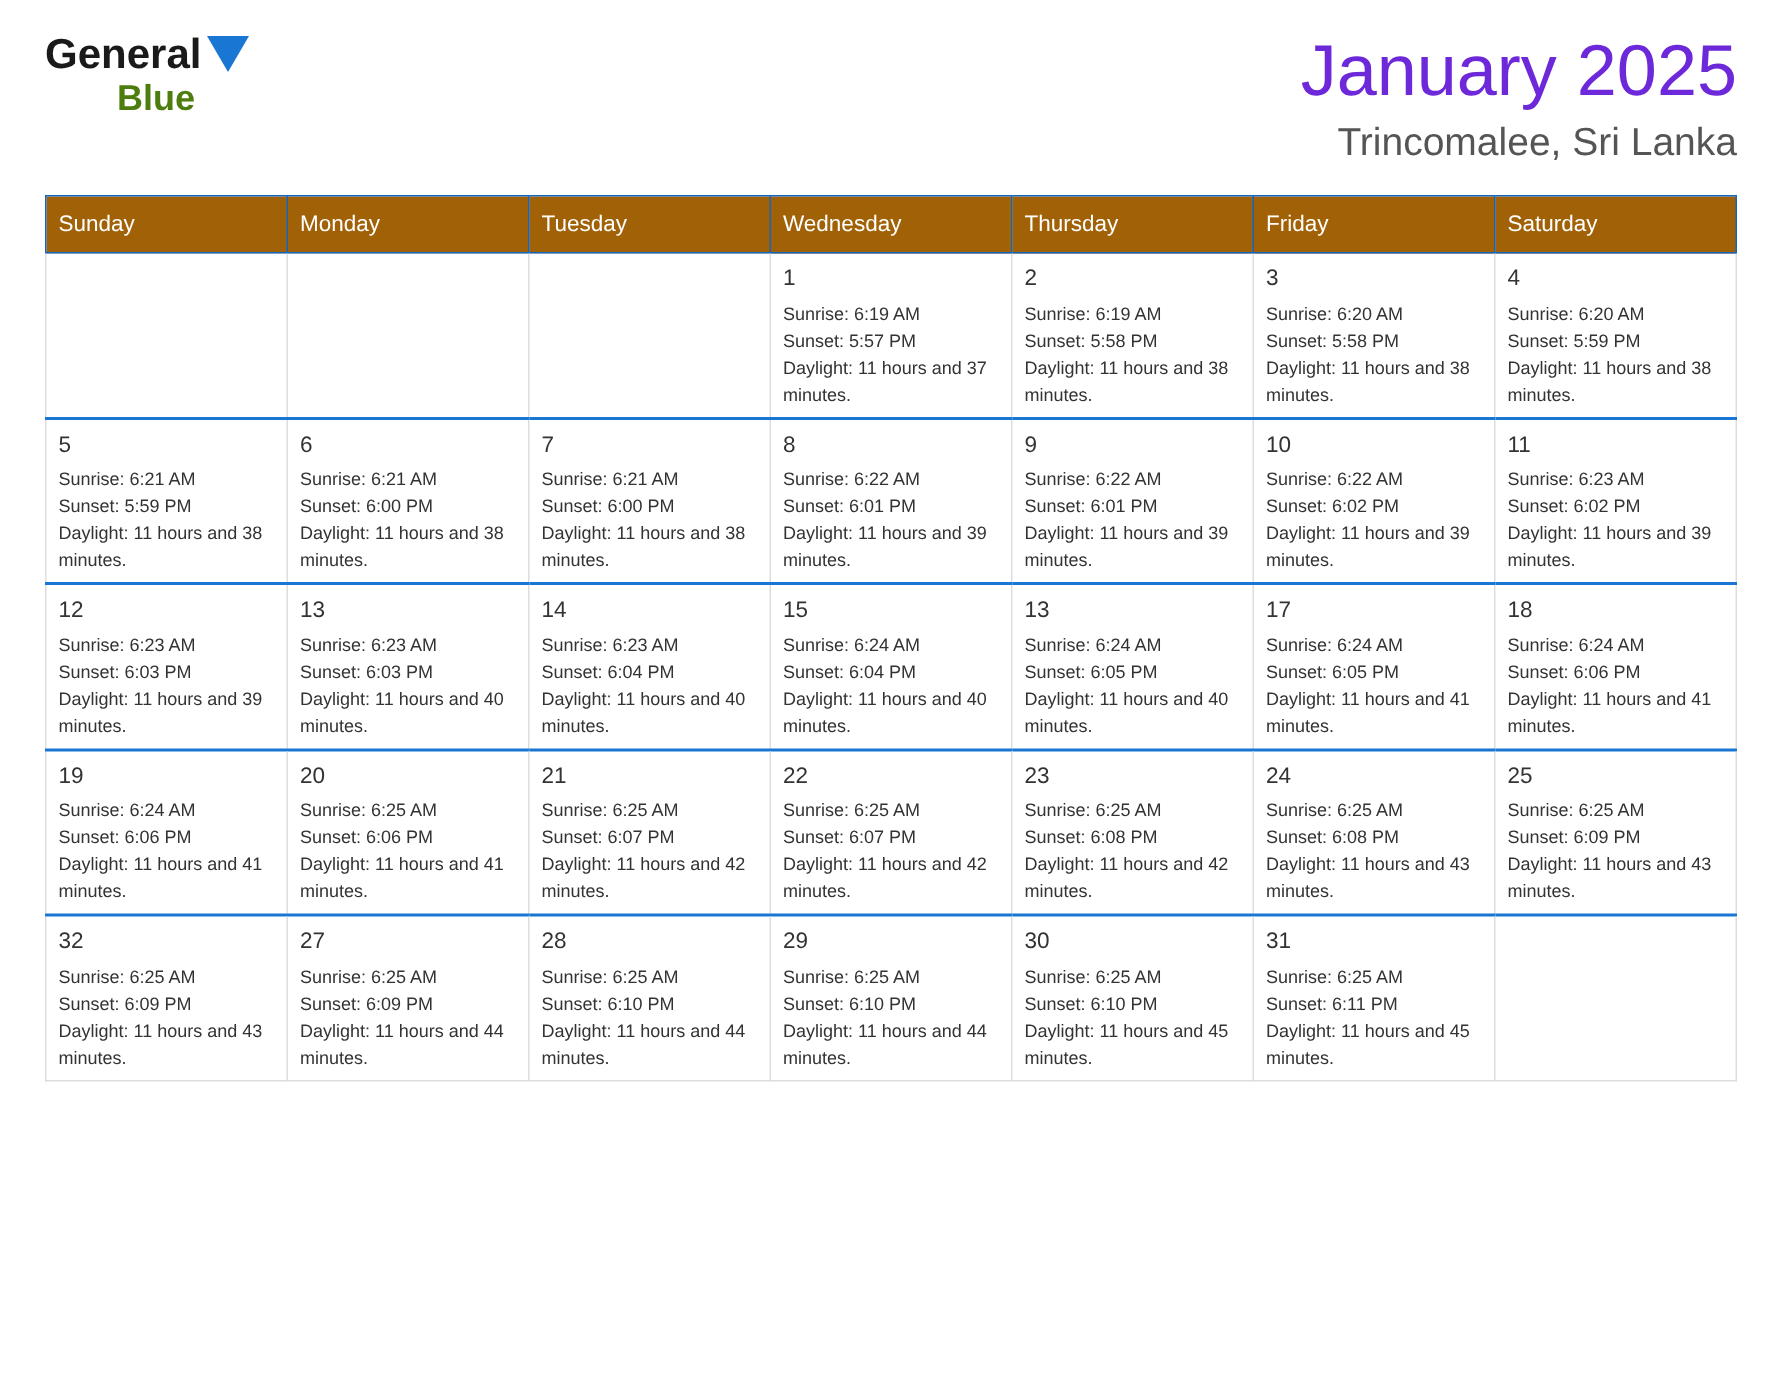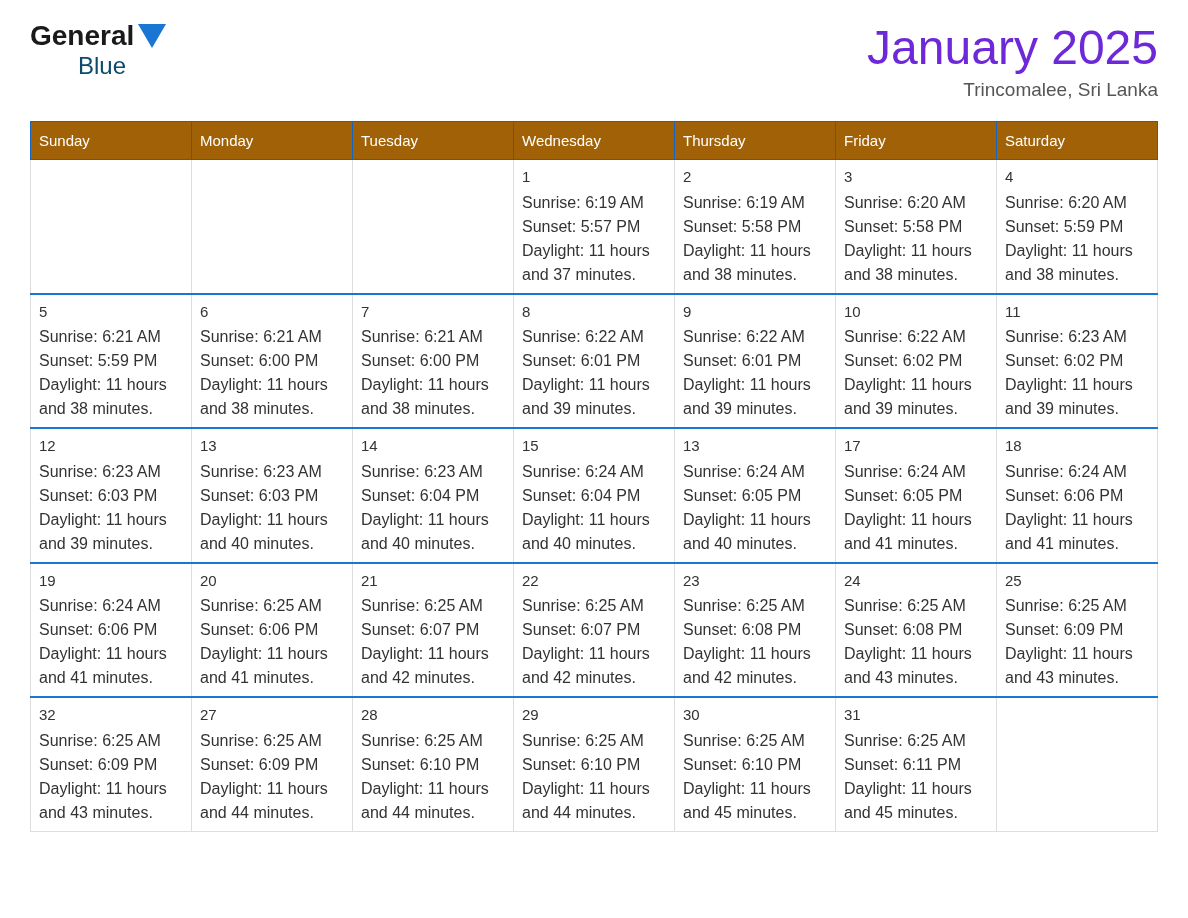--- a/index.html
+++ b/index.html
@@ -24,35 +24,35 @@
       display: flex;
       align-items: center;
       font-size: 28px;
       font-weight: bold;
       color: #1a1a1a;
     }
     .logo-general {
       color: #1a1a1a;
     }
     .logo-blue {
-      color: #0c4a6e;
+      color: #4d7c0f;
       font-size: 24px;
       margin-left: 48px;
-      font-weight: normal;
+      font-weight: bold;
     }
     .title-section {
       text-align: right;
     }
     .month-title {
       font-size: 48px;
       font-weight: normal;
       color: #6d28d9;
     }
     .location {
-      font-size: 19px;
+      font-size: 26px;
       color: #555;
       margin-top: 4px;
     }
     .calendar {
       width: 100%;
       border-collapse: collapse;
       border: 1px solid #ccc;
     }
     .calendar th {
       background-color: #a16207;
@@ -72,21 +72,21 @@
       font-size: 12.5px;
       line-height: 1.5;
     }
     .day-number {
       font-size: 15px;
       font-weight: normal;
       display: block;
       margin-bottom: 2px;
     }
     .day-info {
-      font-size: 16px;
+      font-size: 12px;
       color: #333;
       line-height: 1.5;
     }
     .calendar tr:not(:last-child) td {
       border-bottom: 2px solid #1976d2;
     }
     .empty-cell {
       background: #fff;
     }
     

